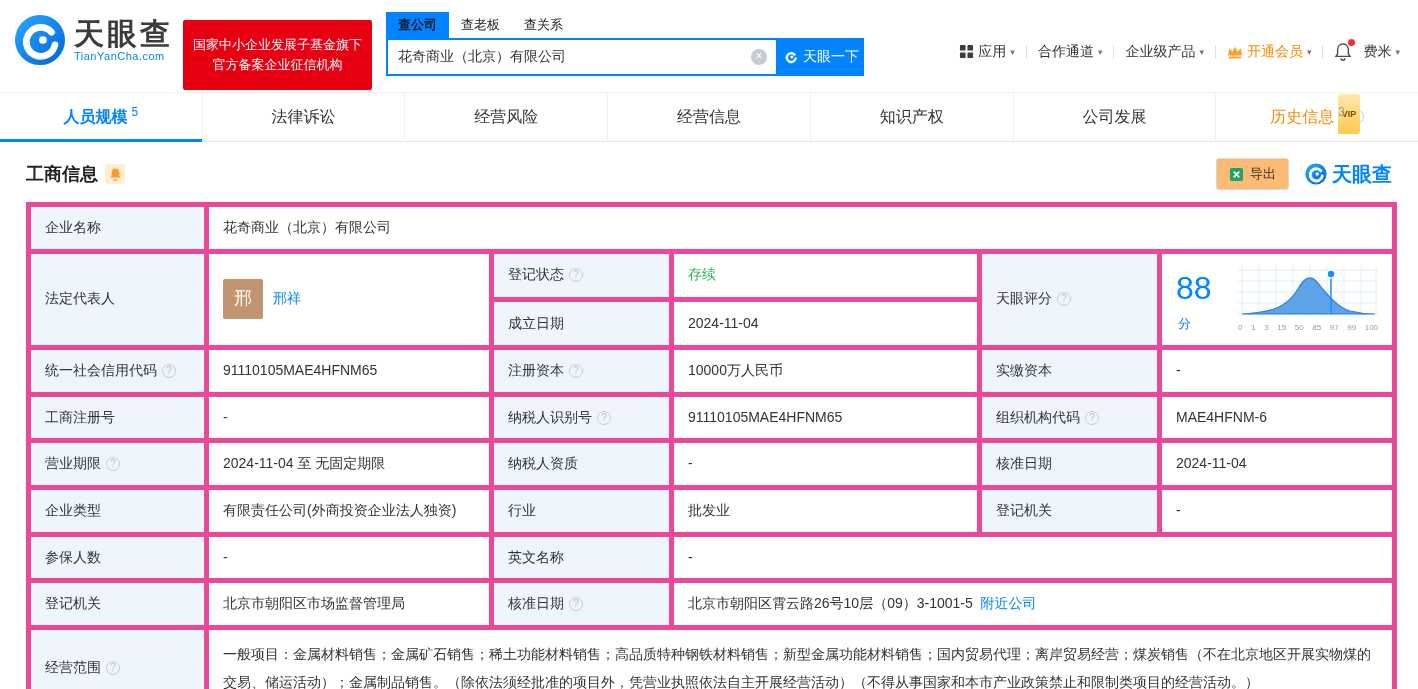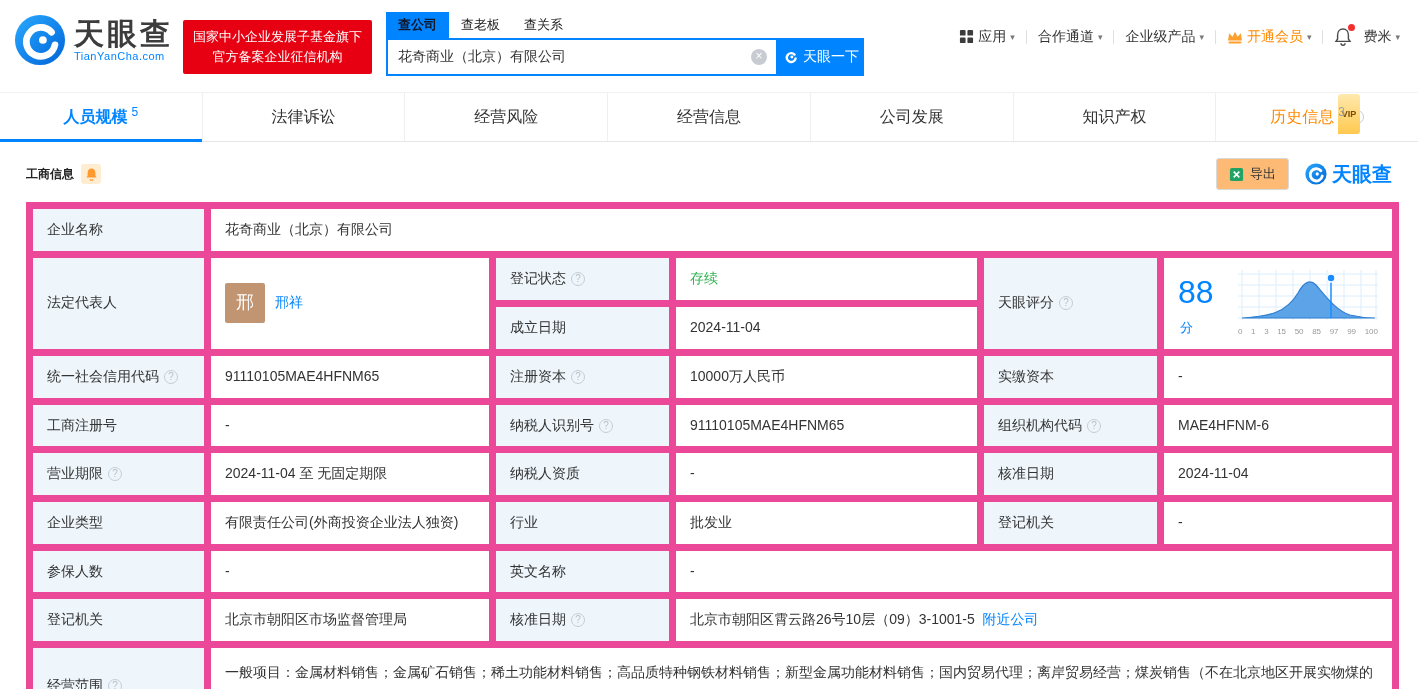--- a/index.html
+++ b/index.html
@@ -8,33 +8,33 @@
     font-family: "Liberation Sans", "DejaVu Sans", sans-serif;
     color: #333; font-size: 14px; overflow: hidden; height: 689px; position: relative;
   }
   
   .header { position: relative; height: 92px; padding: 14px 16px 0 14px; display: flex; align-items: flex-start; }
   .logo { display: flex; align-items: center; gap: 8px; cursor: pointer; }
   .logo-texts { display: flex; flex-direction: column; line-height: 1.1; }
   .logo-cn { font-size: 30px; font-weight: bold; color: #3c3c3c; letter-spacing: 3px; }
   .logo-en { font-size: 11px; color: #0084ff; letter-spacing: .5px; }
   .gov-badge { background: #e60012; color: #fff; font-size: 13px; line-height: 20px; text-align: center;
-    padding: 7px 10px; margin: 6px 0 0 10px; border-radius: 2px; white-space: nowrap; }
+    padding: 15px 10px; margin: 6px 0 0 10px; border-radius: 2px; white-space: nowrap; }
   .search-area { margin-left: 14px; margin-top: -2px; }
   .search-tabs { display: flex; align-items: flex-end; font-size: 13px; height: 26px; }
   .stab { color: #222; padding: 4px 12px; cursor: pointer; }
   .stab.active { background: #0084ff; color: #0f172a; font-weight: bold; }
   .search-row { display: flex; align-items: center; }
   .search-box { position: relative; width: 392px; height: 38px; border: 2px solid #0084ff; background: #fff; }
   .search-box input { border: none; outline: none; width: 100%; height: 100%; padding: 0 32px 0 10px; font-size: 14px; color: #333; font-family: inherit; }
   .clear-icon { position: absolute; right: 9px; top: 9px; width: 16px; height: 16px; border-radius: 50%;
     background: #c8ccd2; color: #fff; font-size: 12px; line-height: 15px; text-align: center; cursor: pointer; }
   .search-btn { width: 86px; height: 38px; margin-left: 0; background: #0084ff; color: #fff; border: none;
     font-size: 14px; display: flex; align-items: center; justify-content: center; gap: 4px; cursor: pointer; font-family: inherit; }
-  .top-nav { position: absolute; right: 18px; top: 27px; display: flex; align-items: center; gap: 11px; font-size: 14px; color: #333; }
+  .top-nav { position: absolute; right: 18px; top: 42px; display: flex; align-items: center; gap: 11px; font-size: 14px; color: #333; }
   .nav-item { display: flex; align-items: center; gap: 4px; cursor: pointer; white-space: nowrap; }
   .nav-sep { width: 1px; height: 14px; background: #e0e0e0; }
   .caret { font-size: 9px; color: #777; }
   .nav-vip { color: #ff8a00; }
   .bell-wrap { position: relative; cursor: pointer; display: flex; }
   .red-dot { position: absolute; top: -3px; right: -3px; width: 7px; height: 7px; border-radius: 50%; background: #f23030; }
   
   .tabbar { display: flex; height: 50px; border-top: 1px solid #f2f2f2; border-bottom: 1px solid #e6e6e6; }
   .tab { flex: 1; display: flex; align-items: center; justify-content: center; font-size: 16px; color: #333;
     position: relative; cursor: pointer; }
@@ -44,30 +44,30 @@
   .tab-count { font-size: 12px; margin-left: 4px; position: relative; top: -5px; color: #0084ff; font-weight: normal; }
   .tab-count.gray { color: #9aa0a6; }
   .tab.history { color: #ff8a00; }
   .label-wrap { position: relative; display: inline-block; }
   .vip-tag { position: absolute; top: -13px; right: -26px; background: linear-gradient(#ffe9ad,#ffc94f);
     color: #7a4c00; font-size: 9px; font-weight: bold; padding: 15px 4px; border-radius: 3px 3px 3px 0; line-height: 1.2; }
   .help { display: inline-block; width: 14px; height: 14px; border: 1px solid #c6cdd6; border-radius: 50%;
     color: #b8c0ca; font-size: 10px; line-height: 12px; text-align: center; margin-left: 5px; vertical-align: 1px; cursor: pointer; }
   
   .section-head { display: flex; align-items: center; padding: 16px 26px 12px 26px; }
-  .section-title { font-size: 12px; font-weight: bold; color: #222; }
+  .section-title { font-size: 18px; font-weight: bold; color: #222; }
   .section-bell { margin-left: 7px; background: #ffedd1; border-radius: 3px; width: 20px; height: 20px;
     display: flex; align-items: center; justify-content: center; }
   .section-right { margin-left: auto; display: flex; align-items: center; gap: 16px; }
   .export-btn { display: flex; align-items: center; gap: 6px; border: 1px solid #d9d9d9; border-radius: 3px;
     padding: 6px 12px; font-size: 13px; background: #fdba74; cursor: pointer; color: #333; font-family: inherit; }
   .brand { display: flex; align-items: center; gap: 5px; color: #0084ff; font-weight: bold; font-size: 20px; cursor: pointer; }
   
   .info-table { width: 1366px; margin: 0 26px; border-collapse: collapse; table-layout: fixed; font-size: 14px; }
-  .info-table td { border: 7px solid #ec4899; padding: 10px 14px; vertical-align: middle; line-height: 1.55; color: #333; word-break: break-all; }
+  .info-table td { border: 5px solid #ec4899; padding: 10px 14px; vertical-align: middle; line-height: 1.55; color: #333; word-break: break-all; }
   td.lbl { background: #eef6fc; color: #333; }
   .green { color: #2fb350; }
   .link { color: #0084ff; text-decoration: none; cursor: pointer; }
   .dash { color: #333; }
   .rep { display: flex; align-items: center; gap: 10px; }
   .avatar { width: 40px; height: 40px; background: #c29572; color: #fff; font-size: 18px; border-radius: 2px;
     display: flex; align-items: center; justify-content: center; cursor: pointer; flex: none; }
   .score-cell { display: flex; align-items: center; gap: 24px; }
   .score-num { font-size: 32px; color: #0084ff; }
   .score-unit { font-size: 13px; color: #0084ff; margin-left: 2px; }
@@ -176,24 +176,24 @@
   <div class="tab">
     <span>法律诉讼</span>
   </div>
   <div class="tab">
     <span>经营风险</span>
   </div>
   <div class="tab">
     <span>经营信息</span>
   </div>
   <div class="tab">
+    <span>知识产权</span>
+  </div>
+  <div class="tab">
     <span>公司发展</span>
-  </div>
-  <div class="tab">
-    <span>知识产权</span>
   </div>
   <div class="tab history">
     <span class="label-wrap">
       <span>历史信息</span>
       <span class="vip-tag">VIP</span>
     </span>
     <span class="tab-count gray">3</span>
     <span class="help">?</span>
   </div>
 </div>

